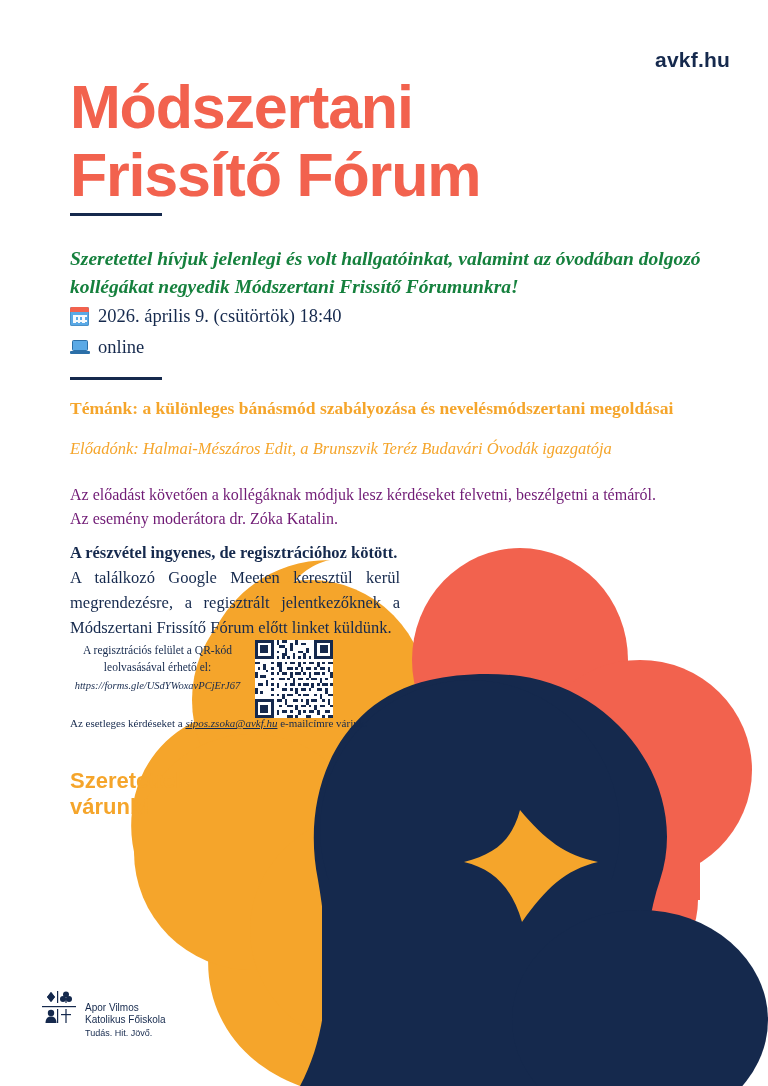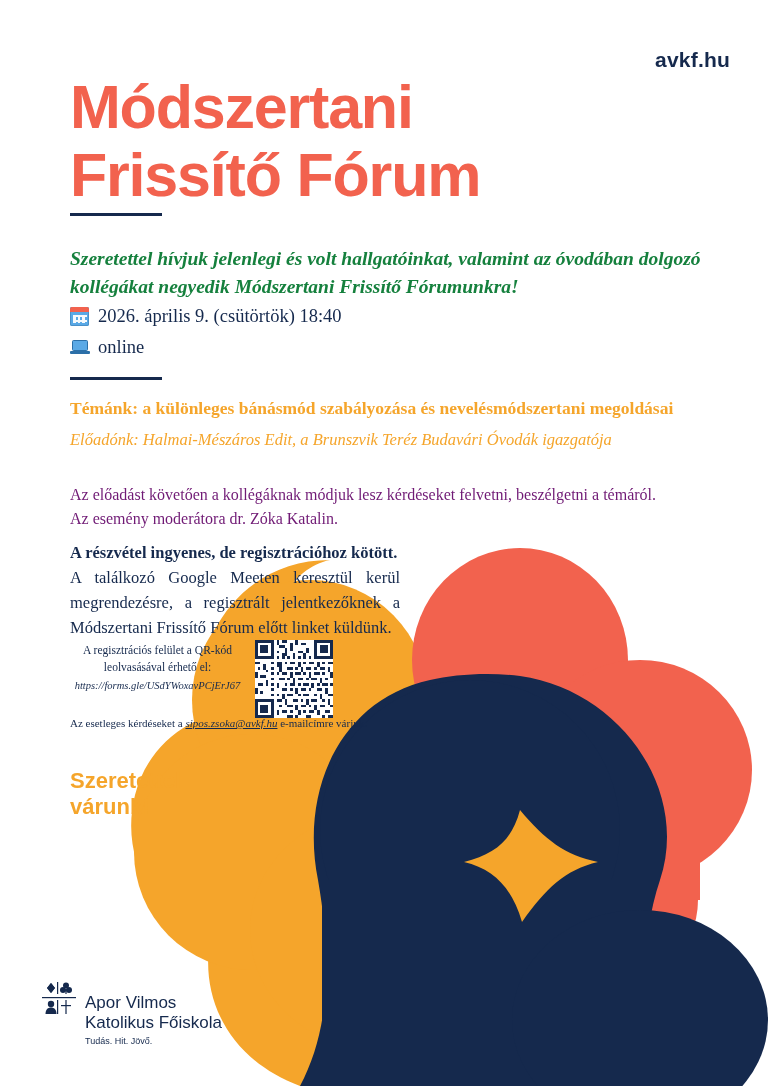--- a/index.html
+++ b/index.html
@@ -168,21 +168,21 @@
     font-size: 17.5px;
     color: #f5a52b;
     line-height: 1.45;
   }
   .topic-sub {
     font-family: "Liberation Serif", serif;
     font-style: italic;
     font-size: 16.5px;
     color: #f5a52b;
     line-height: 1.45;
-    margin-top: 7px;
+    margin-top: 16px;
   }
 
   .body-1 {
     position: absolute;
     left: 70px;
     top: 483px;
     width: 640px;
     font-size: 16px;
     line-height: 1.5;
     color: #701a75;
@@ -280,21 +280,21 @@
     width: 34px;
     height: 58px;
     flex: 0 0 auto;
   }
   .logo-text {
     font-family: "Liberation Sans", sans-serif;
     color: #15294d;
     padding-top: 12px;
   }
   .logo-l1, .logo-l2 {
-    font-size: 17px;
+    font-size: 10px;
     line-height: 1.18;
   }
   .logo-l3 {
     font-size: 9px;
     line-height: 1.5;
     margin-top: 1px;
   }
 </style>
 </head>
 <body>

